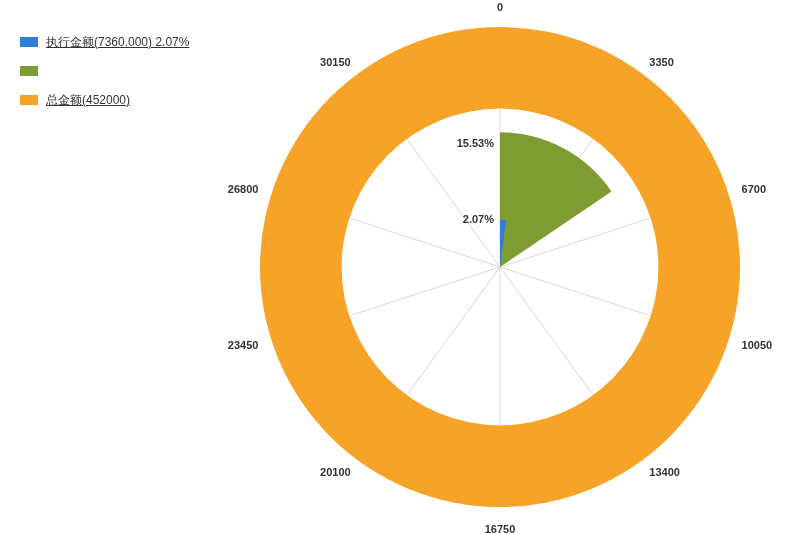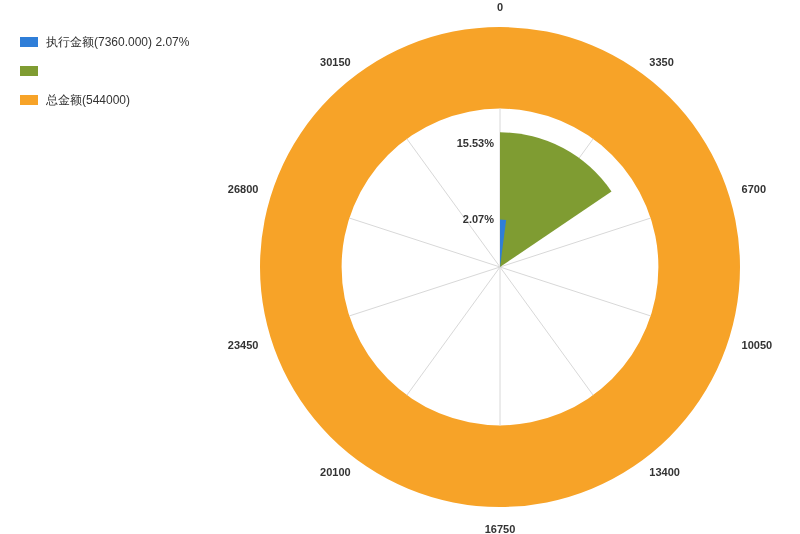--- a/index.html
+++ b/index.html
@@ -15,20 +15,21 @@
     position: relative;
     width: 800px;
     height: 534px;
   }
   .legend {
     position: absolute;
     left: 20px;
     top: 36px;
     font-size: 12px;
     color: #333;
+    text-decoration: underline;
   }
   .legend-item {
     display: flex;
     align-items: center;
     margin-bottom: 18px;
     line-height: 1;
   }
   .legend-swatch {
     width: 18px;
     height: 10px;
@@ -62,21 +63,21 @@
   <div class="legend">
     <div class="legend-item">
       <span class="legend-swatch" style="background:#2f7ed8"></span>
       <span>执行金额(7360.000) 2.07%</span>
     </div>
     <div class="legend-item">
       <span class="legend-swatch" style="background:#7f9c32"></span>
     </div>
     <div class="legend-item">
       <span class="legend-swatch" style="background:#f7a328"></span>
-      <span>总金额(544000)</span>
+      <span>总金额(452000)</span>
     </div>
   </div>
 
   <div class="chart-wrap">
     <svg id="polar-svg" width="580" height="534" viewBox="0 0 580 534">
         <rect x="0" y="0" width="580" height="534" fill="#ffffff"></rect>
         <path d="M 280 27 A 240 240 0 1 1 280 507 A 240 240 0 1 1 280 27 Z M 280 108.6 A 158.4 158.4 0 1 0 280 425.4 A 158.4 158.4 0 1 0 280 108.6 Z" fill="#f7a328" fill-rule="evenodd"></path>
         <line x1="280" y1="267" x2="280" y2="108.6" stroke="#d8d8d8" stroke-width="1"></line>
         <line x1="280" y1="267" x2="373.10518396312773" y2="138.8517080910083" stroke="#d8d8d8" stroke-width="1"></line>
         <line x1="280" y1="267" x2="430.6473521811523" y2="218.05170809100832" stroke="#d8d8d8" stroke-width="1"></line>

